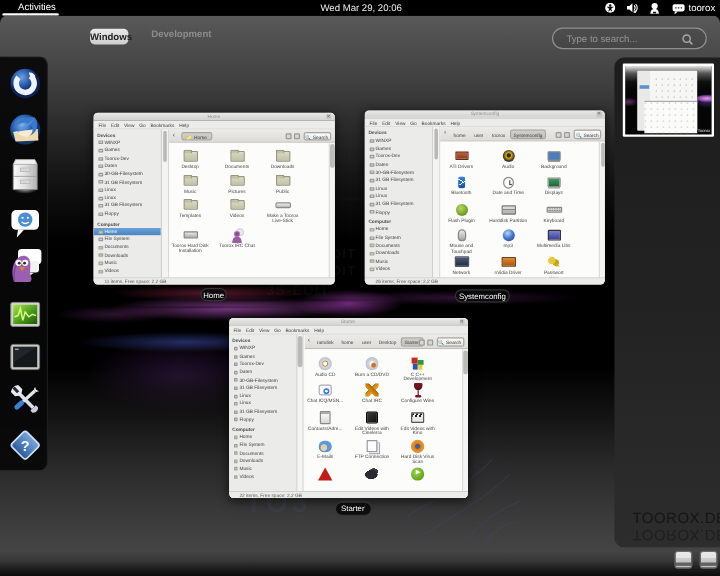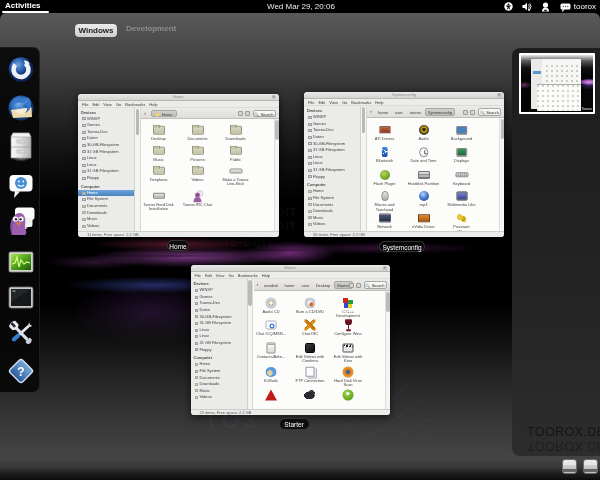--- a/index.html
+++ b/index.html
@@ -2,21 +2,21 @@
 <html><head>
 <meta charset="utf-8">
 <style>
 * { margin:0; padding:0; box-sizing:border-box; }
 #topbar, .win, .wlabel, #tab-windows, #tab-apps, #search, #wspanel, .ghost { filter:blur(0); }
 html,body { width:600px; height:480px; overflow:hidden; background:#000; font-family:"Liberation Sans",sans-serif; }
 #stage { position:relative; width:600px; height:480px; background:#000; }
 
 
 #topbar { position:absolute; left:0; top:0; width:600px; height:13px; background:#000; z-index:50; }
-#activities { position:absolute; left:5px; top:1px; font-size:8px; font-weight:bold; color:#fff; }
+#activities { position:absolute; left:15px; top:1px; font-size:8px; font-weight:normal; color:#fff; }
 #act-under { position:absolute; left:2px; top:11px; width:47px; height:1.5px; background:#fff; border-radius:1px; }
 #clock { position:absolute; left:267px; top:2px; font-size:8px; color:#ededed; }
 #toorox-lbl { position:absolute; right:4px; top:2px; font-size:8px; color:#fff; }
 
 
 #backdrop { position:absolute; left:0; top:13px; width:600px; height:467px;
   border-radius:6px 6px 0 0;
   background:
     linear-gradient(180deg, rgba(89,89,89,1) 0px, rgba(75,75,75,1) 30px, rgba(61,61,61,1) 60px, rgba(44,44,44,1) 90px, rgba(28,28,28,1) 120px, rgba(14,14,14,1) 150px, rgba(0,0,0,0) 190px),
     linear-gradient(0deg, rgba(12,12,12,1) 0px, rgba(29,29,29,1) 6px, rgba(56,56,56,1) 13px, rgba(68,68,68,1) 21px, rgba(65,65,65,1) 32px, rgba(59,59,59,1) 48px, rgba(50,50,50,1) 70px, rgba(42,42,42,0.95) 95px, rgba(28,28,28,0.75) 130px, rgba(0,0,0,0) 175px),
@@ -35,21 +35,21 @@
 
 
 .ghost { position:absolute; color:rgba(130,130,150,0.13); font-weight:bold; letter-spacing:1px; }
 
 
 #dock { position:absolute; left:0; top:47px; width:40px; height:345px; background:rgba(8,8,8,0.92);
   border-radius:0 7px 7px 0; border-right:1px solid rgba(255,255,255,0.09); border-top:1px solid rgba(255,255,255,0.06); z-index:10; }
 .dicon { position:absolute; left:7px; width:28px; height:28px; }
 
 
-#tab-windows { position:absolute; left:75px; top:24px; width:42px; height:13px; background:linear-gradient(#e9e9e9,#cfcfcf);
+#tab-windows { position:absolute; left:75px; top:24px; width:32px; height:13px; background:linear-gradient(#e9e9e9,#cfcfcf);
   border-radius:4px; color:#222; font-size:8px; font-weight:bold; text-align:center; line-height:13px; z-index:5; }
 #tab-apps { position:absolute; left:126px; top:24px; font-size:8px; font-weight:bold; color:#8d8d8d; z-index:5; }
 
 
 #search { position:absolute; left:460px; top:23px; width:129px; height:18px; border:1px solid #909090; border-radius:9px;
   background:rgba(0,0,0,0.08); z-index:5; }
 #search .ph { position:absolute; left:11px; top:4px; font-size:8px; color:#949494; }
 #search svg { position:absolute; right:10px; top:3.5px; }
 
 
@@ -207,20 +207,27 @@
       <path d="M2.5,6.5 L2,9 L5,6.5 Z" fill="#fff"></path>
       <circle cx="3.2" cy="3.5" r="0.7" fill="#555"></circle>
         <circle cx="5.5" cy="3.5" r="0.7" fill="#555"></circle>
         <circle cx="7.8" cy="3.5" r="0.7" fill="#555"></circle>
     </svg>
     <span id="toorox-lbl">toorox</span>
   </div>
 
   <div id="tab-windows">Windows</div>
   <div id="tab-apps">Development</div>
+  <div id="search">
+      <span class="ph">Type to search...</span>
+    <svg width="10" height="10" viewBox="0 0 10 10">
+        <circle cx="4.2" cy="4.2" r="3" fill="none" stroke="#a8a8a8" stroke-width="1.2"></circle>
+        <line x1="6.5" y1="6.5" x2="9" y2="9" stroke="#a8a8a8" stroke-width="1.3"></line>
+      </svg>
+  </div>
 
   <div id="dock">
 
     <svg class="dicon" style="top:7px;" viewBox="0 0 28 28">
       <defs>
           <radialGradient id="gb1" cx="38%" cy="30%">
             <stop offset="0%" stop-color="#6fa0e0"></stop>
             <stop offset="55%" stop-color="#2a5cae"></stop>
             <stop offset="100%" stop-color="#0d2256"></stop>
           </radialGradient>

